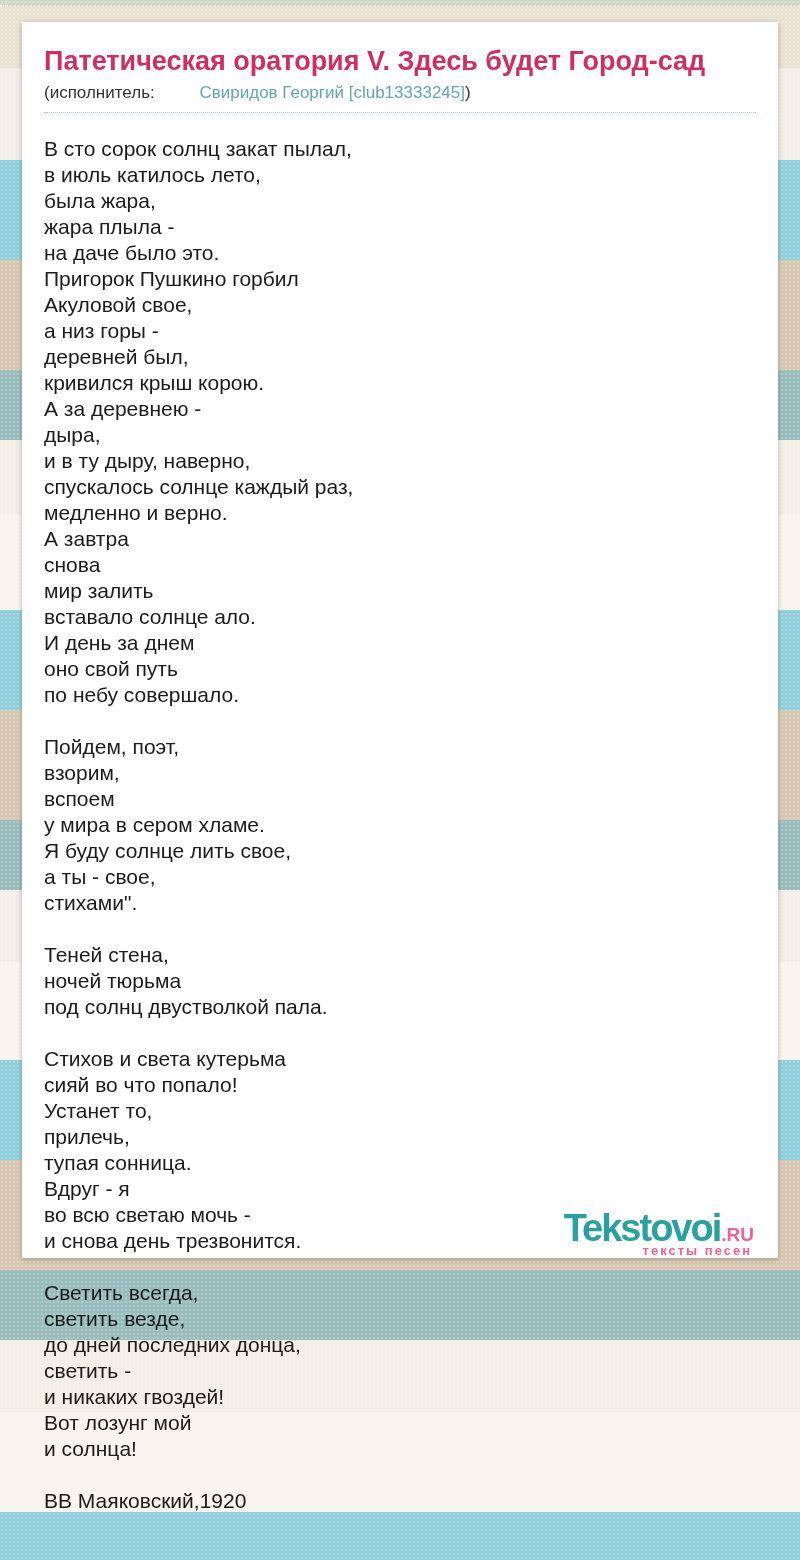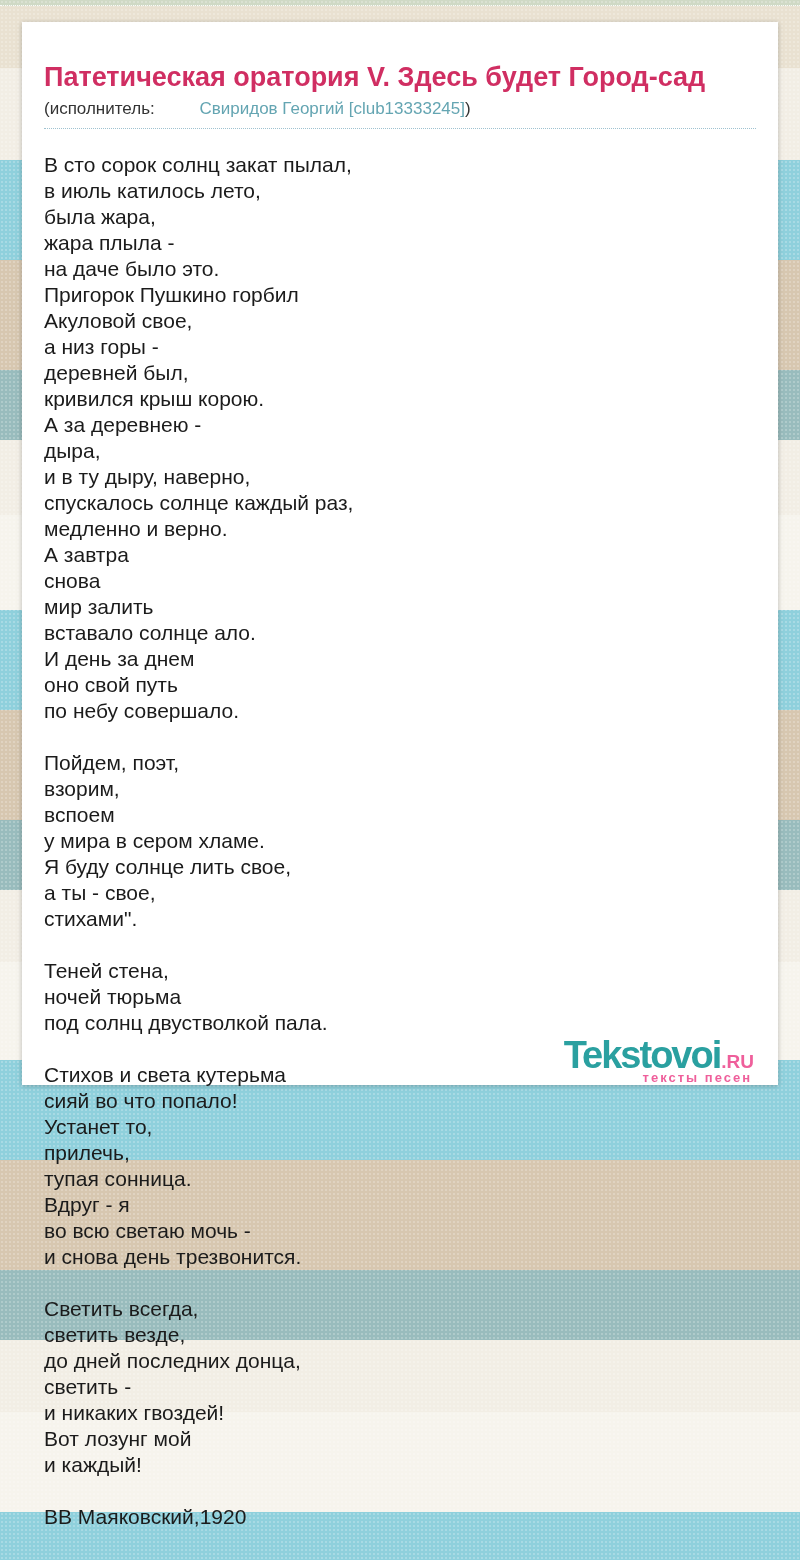--- a/index.html
+++ b/index.html
@@ -28,24 +28,24 @@
     content: "";
     position: absolute; left: 0; top: 0; right: 0; bottom: 0;
     background-image: radial-gradient(rgba(255,255,255,.22) 1px, transparent 1.2px);
     background-size: 4px 4px;
     pointer-events: none;
   }
   
   #card {
     position: absolute;
     left: 22px; top: 22px;
-    width: 756px; height: 1063px;
+    width: 756px; height: 1236px;
     background: #ffffff;
     box-shadow: 0 1px 5px rgba(0,0,0,.25);
-    padding: 16px 22px;
+    padding: 0 22px;
   }
   h1.title {
     margin: 23px 0 5px;
     font-size: 27px;
     line-height: 32px;
     font-weight: bold;
     color: var(--title);
   }
   .artist {
     font-size: 17px;
@@ -176,21 +176,21 @@
         <div class="line">во всю светаю мочь -</div>
         <div class="line">и снова день трезвонится.</div>
       </div>
       <div class="stanza">
         <div class="line">Светить всегда,</div>
         <div class="line">светить везде,</div>
         <div class="line">до дней последних донца,</div>
         <div class="line">светить -</div>
         <div class="line">и никаких гвоздей!</div>
         <div class="line">Вот лозунг мой</div>
-        <div class="line">и каждый!</div>
+        <div class="line">и солнца!</div>
       </div>
       <div class="stanza">
         <div class="line">ВВ Маяковский,1920</div>
       </div>
     </div>
   <div class="logo">
     <div class="logo-line"><span class="brand">Tekstovoi</span><span class="tld">.ru</span></div>
     <div class="tagline">тексты песен</div>
   </div>
 </div>

